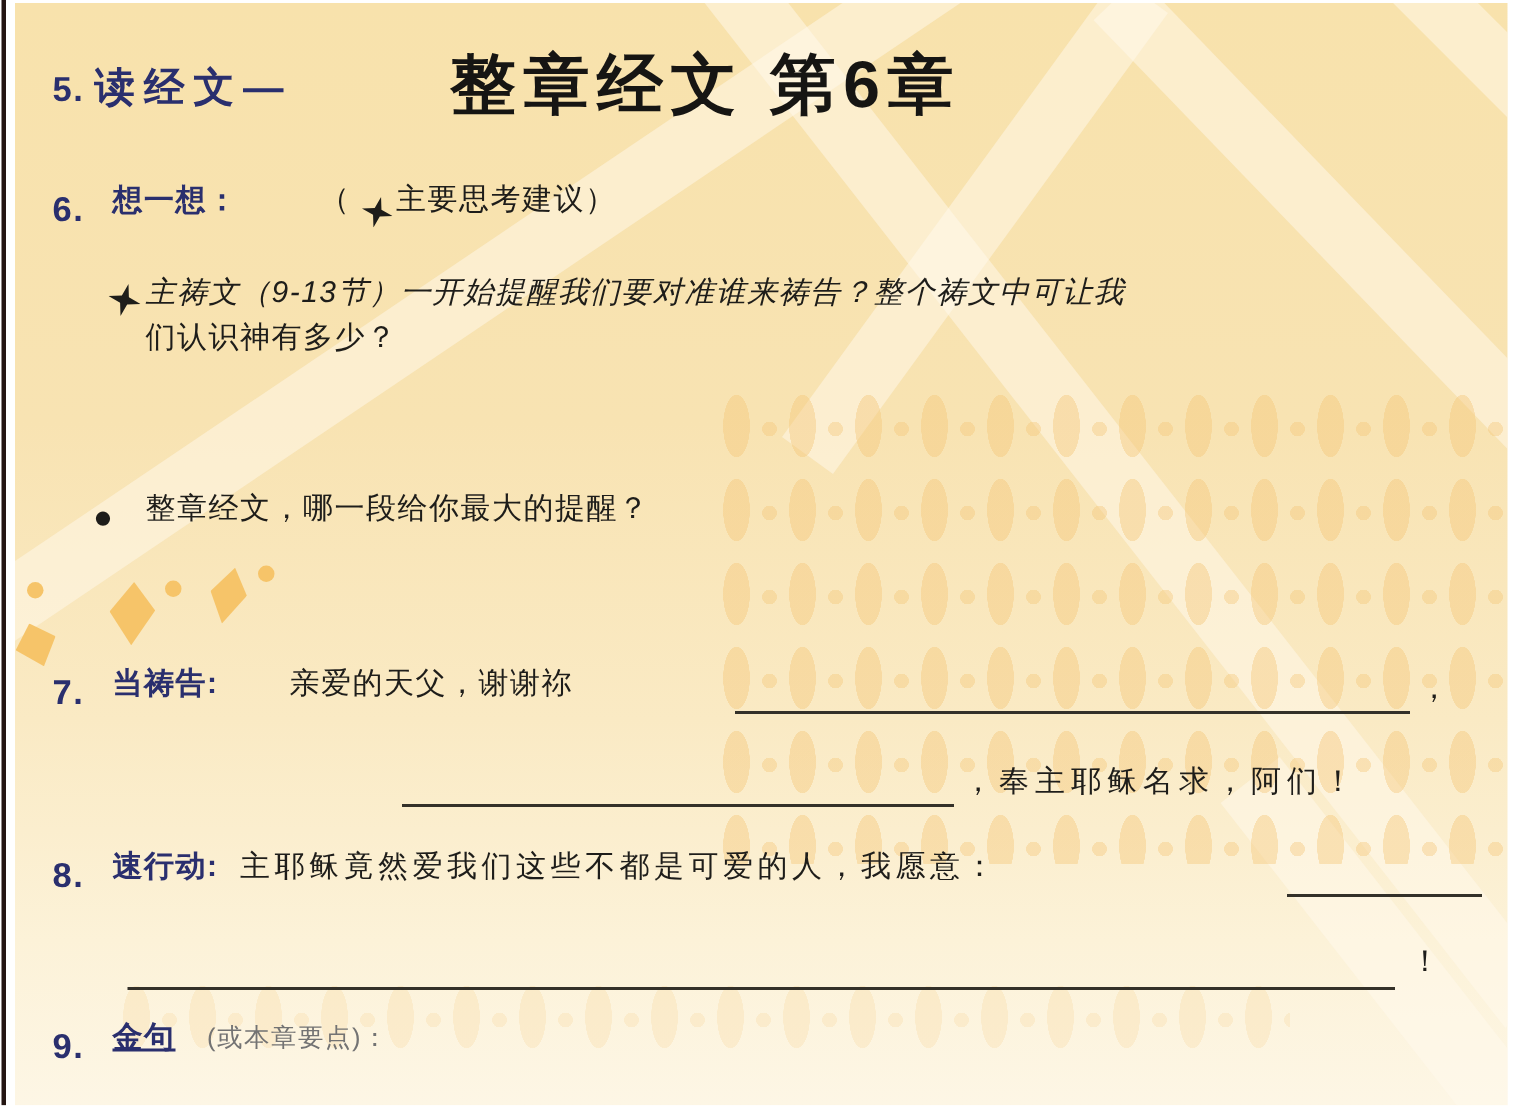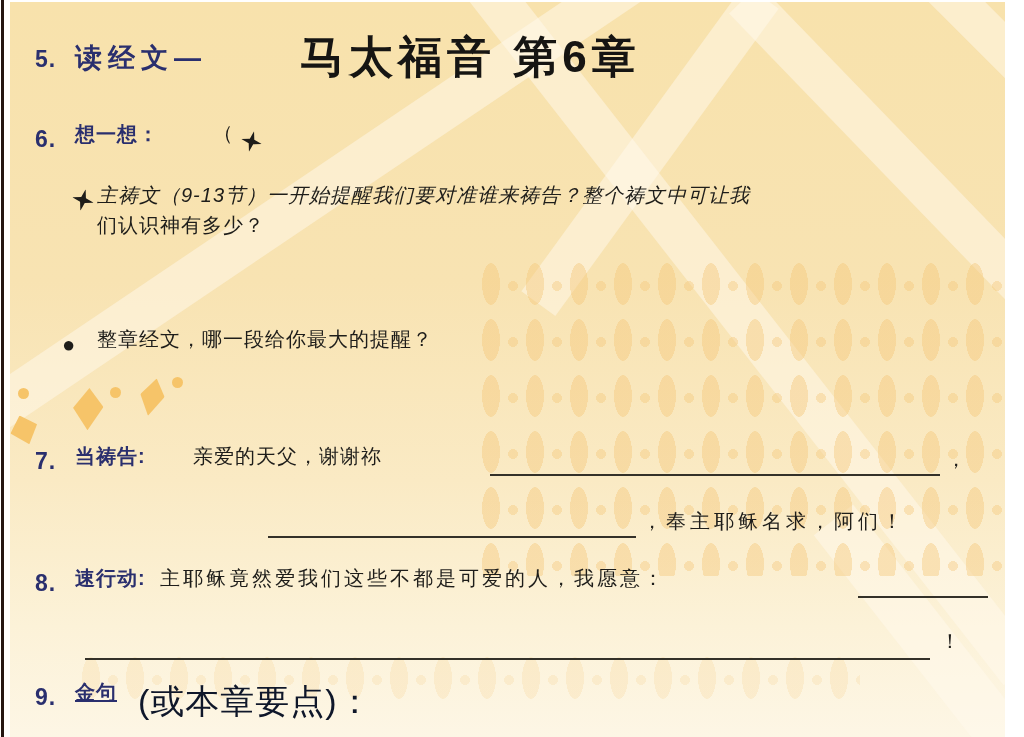--- a/index.html
+++ b/index.html
@@ -41,27 +41,28 @@
     <div class="dots" style="left:70px;top:648px;width:780px;height:50px;opacity:.45;"></div>
     <div class="kite" style="left:0px;top:413px;width:28px;height:30px;transform:rotate(-12deg);"></div>
     <div class="kite" style="left:63px;top:386px;width:30px;height:42px;transform:rotate(8deg);"></div>
     <div class="kite" style="left:130px;top:376px;width:24px;height:38px;transform:rotate(18deg);"></div>
     <div class="gdot" style="left:8px;top:386px;"></div>
     <div class="gdot" style="left:100px;top:385px;"></div>
     <div class="gdot" style="left:162px;top:375px;"></div>
   </div>
 
   <span class="t blue num" style="left:35px;top:46px;">5.</span>
-  <span class="t blue" style="left:75px;top:43px;font-size:27px;letter-spacing:6px;">读经文—</span>
-  <span class="t title" style="left:300px;top:32px;">马太福音 第6章</span>
+  <span class="t blue" style="left:63px;top:43px;font-size:27px;letter-spacing:6px;">读经文—</span>
+  <span class="t title" style="left:300px;top:32px;">整章经文 第6章</span>
 
   <span class="t blue num" style="left:35px;top:126px;">6.</span>
   <span class="t blue" style="left:75px;top:123px;">想一想：</span>
   <span class="t" style="left:213px;top:122px;">（</span>
   <span class="star4" style="left:241px;top:131px;width:21px;height:21px;"></span>
+  <span class="t" style="left:264px;top:122px;">主要思考建议）</span>
 
   <span class="star4" style="left:72px;top:189px;width:22px;height:22px;"></span>
   <span class="t" style="left:97px;top:184px;font-style:italic;">主祷文（9-13节）一开始提醒我们要对准谁来祷告？整个祷文中可让我</span>
   <span class="t" style="left:97px;top:214px;">们认识神有多少？</span>
 
   <span class="t bullet" style="left:62px;top:332px;">●</span>
   <span class="t" style="left:97px;top:328px;">整章经文，哪一段给你最大的提醒？</span>
 
   <span class="t blue num" style="left:35px;top:448px;">7.</span>
   <span class="t" style="left:193px;top:445px;">亲爱的天父，谢谢祢</span>
@@ -74,15 +75,15 @@
 
   <span class="t blue num" style="left:35px;top:570px;">8.</span>
   <span class="t" style="left:160px;top:567px;letter-spacing:3px;">主耶稣竟然爱我们这些不都是可爱的人，我愿意：</span>
   <span class="t blue" style="left:75px;top:567px;">速行动:</span>
   <span class="blank" style="left:858px;top:570px;width:130px;"></span>
   <span class="blank" style="left:85px;top:632px;width:845px;"></span>
   <span class="t" style="left:940px;top:630px;">！</span>
 
   <span class="t blue num" style="left:35px;top:684px;">9.</span>
   <span class="t blue" style="left:75px;top:681px;text-decoration:underline;">金句</span>
-  <span class="t" style="left:138px;top:682px;font-size:34px;color:#0f172a;">(或本章要点)：</span>
+  <span class="t" style="left:138px;top:682px;font-size:17px;color:#737373;">(或本章要点)：</span>
 
 </div>
 
 </body></html>

